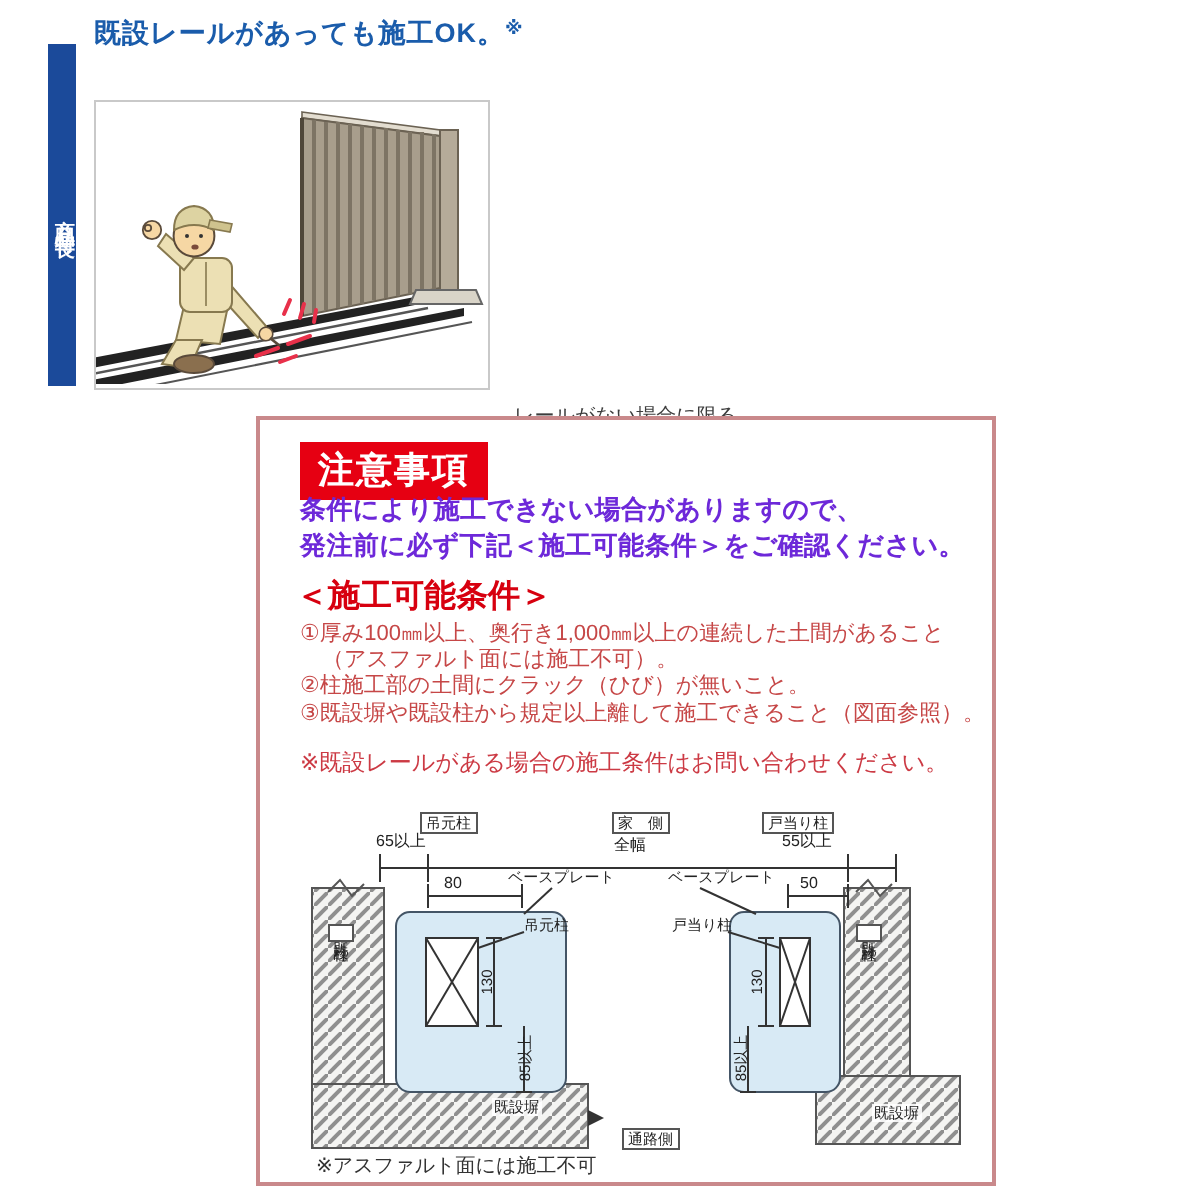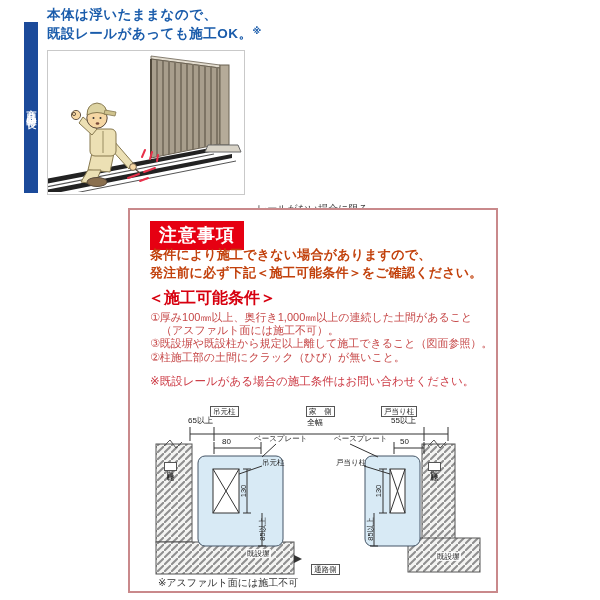--- a/index.html
+++ b/index.html
@@ -24,21 +24,21 @@
 
   
   .pic-note{position:absolute;left:247px;top:162px;font-size:10px;line-height:14px;color:#3c3c3c;}
   .pic-note .l2{padding-left:10px;margin-top:40px;}
 
   
   .caution-box{position:absolute;left:128px;top:208px;width:366px;height:381px;
                border:2px solid #c9898b;background:#fff;}
   .badge{position:absolute;left:20px;top:11px;background:#e60012;color:#fff;font-weight:bold;
          font-size:18px;padding:2px 9px 3px;letter-spacing:1px;}
-  .lead{position:absolute;left:20px;top:36px;color:#c2410c;font-weight:bold;font-size:13px;
+  .lead{position:absolute;left:20px;top:36px;color:#6d28d9;font-weight:bold;font-size:13px;
         line-height:18px;letter-spacing:.2px;}
   .cond-title{position:absolute;left:18px;top:78px;color:#d7000f;font-weight:bold;font-size:16px;}
   .conds{position:absolute;left:20px;top:101px;color:#c64747;font-size:11px;line-height:13.2px;}
   .conds .indent{padding-left:11px;}
   .rail-note{position:absolute;left:20px;top:164px;color:#cc3a44;font-size:11.5px;}
   .diagram-note{position:absolute;left:28px;top:366px;font-size:10px;color:#333;}
 
   
   .diagram{position:absolute;left:20px;top:194px;width:336px;height:172px;}
   .diagram svg{position:absolute;left:0;top:0;}
@@ -56,21 +56,20 @@
 </head>
 <body>
 
 <div class="page">
 
   <div class="side-bar">
     <span>商品特長</span>
   </div>
 
   <div class="headline">
-    <div>本体は浮いたままなので、</div>
     <div>
       <span>既設レールがあっても施工OK。</span><span class="sup">※</span>
     </div>
   </div>
 
   <div class="pic-box">
     <svg width="194" height="141" viewBox="0 0 194 141">
 
       <g>
         <polygon points="-2,128 162,97 162,101 -2,133" fill="#222"></polygon>
@@ -139,22 +138,22 @@
   <div class="caution-box">
     <div class="badge">注意事項</div>
     <div class="lead">
       <div>条件により施工できない場合がありますので、</div>
       <div>発注前に必ず下記＜施工可能条件＞をご確認ください。</div>
     </div>
     <div class="cond-title">＜施工可能条件＞</div>
     <div class="conds">
       <div>①厚み100㎜以上、奥行き1,000㎜以上の連続した土間があること</div>
       <div class="indent">（アスファルト面には施工不可）。</div>
+      <div>②柱施工部の土間にクラック（ひび）が無いこと。</div>
       <div>③既設塀や既設柱から規定以上離して施工できること（図面参照）。</div>
-      <div>②柱施工部の土間にクラック（ひび）が無いこと。</div>
     </div>
     <div class="rail-note">※既設レールがある場合の施工条件はお問い合わせください。</div>
 
     <div class="diagram">
       <svg width="336" height="172" viewBox="0 0 336 172">
         <defs>
           <pattern id="hatch" width="7" height="7" patternUnits="userSpaceOnUse">
             <rect width="7" height="7" fill="#f4f4f2"></rect>
             <path d="M-1,8 L8,-1" stroke="#8f8f8f" stroke-width="2"></path>
           </pattern>

